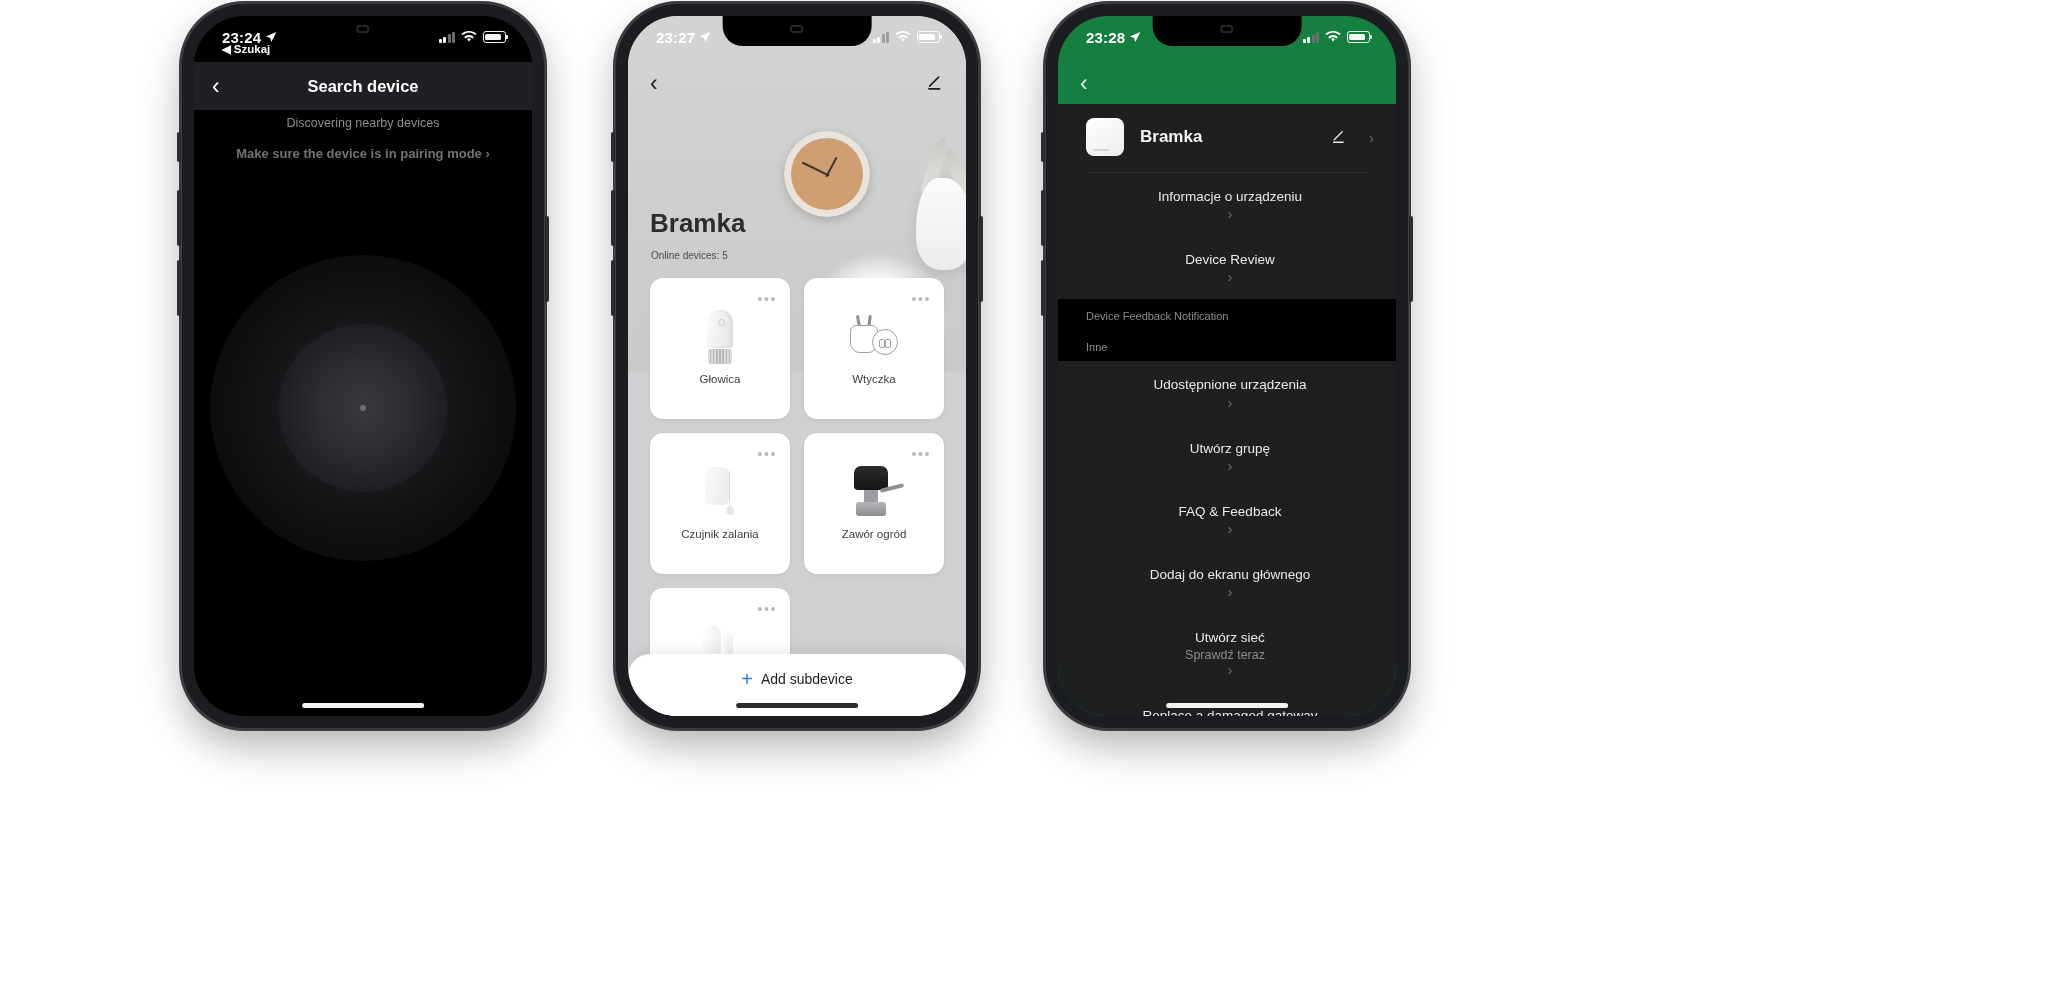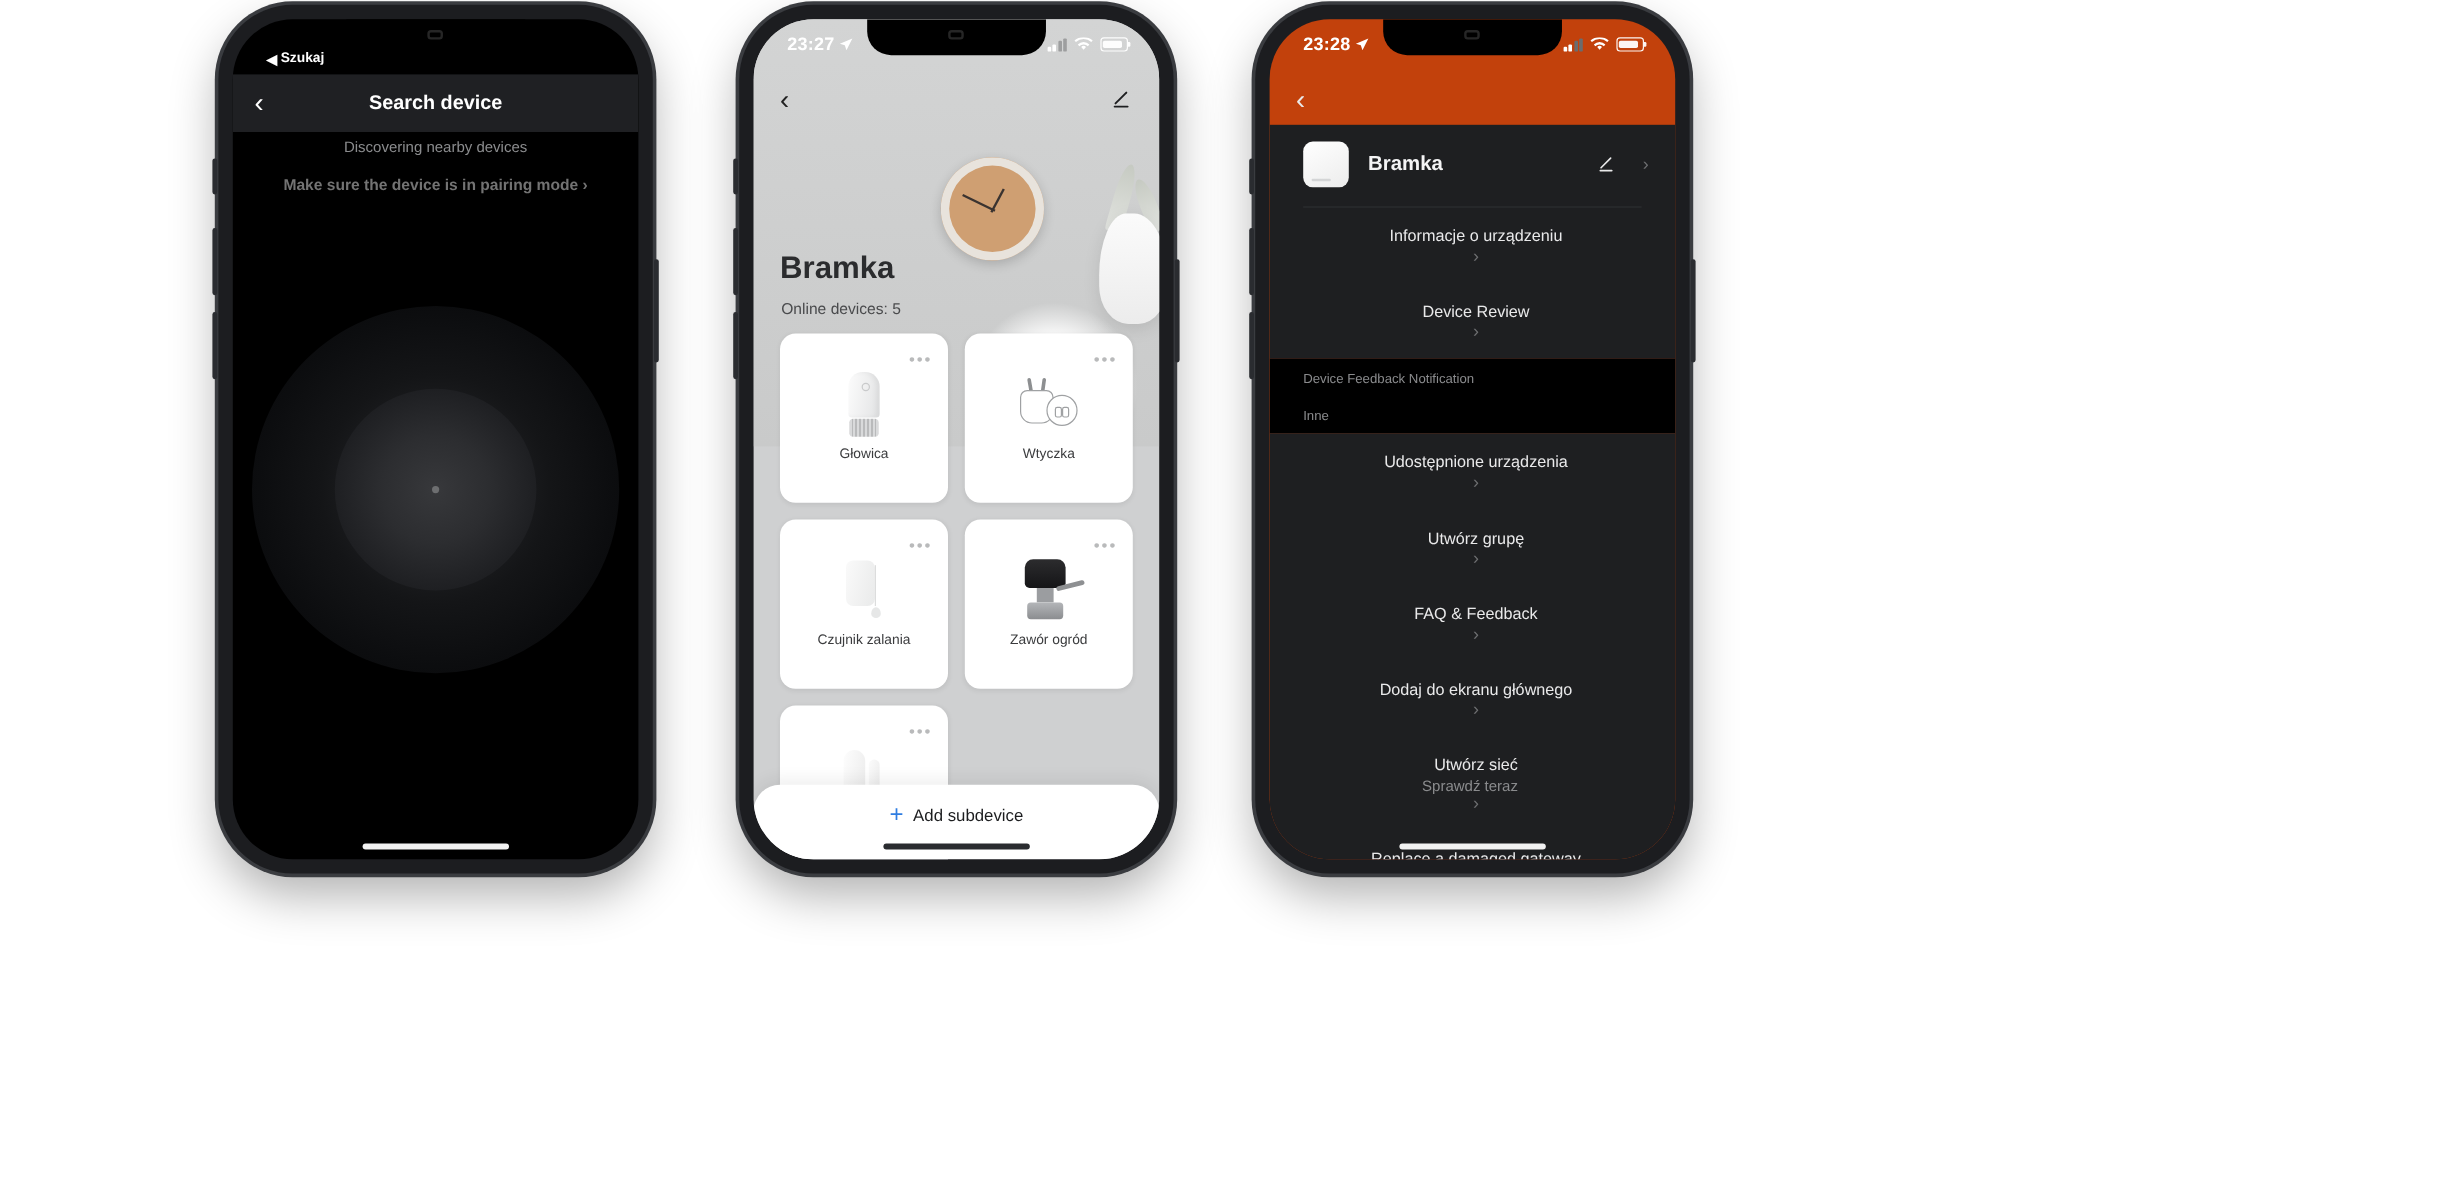--- a/index.html
+++ b/index.html
@@ -136,21 +136,21 @@
     transform:rotate(16deg);
   }
   #p2 .leaf.b{ left:322px; top:132px; transform:rotate(-22deg); height:46px;}
   #p2 .nav{
     position:absolute; top:46px; left:0; right:0; height:42px; z-index:20;
     display:flex; align-items:center; justify-content:space-between; padding:0 22px;
   }
   #p2 .nav-back{ color:#222; font-size:23px; font-weight:300; line-height:1;}
   #p2 .pencil{ width:18px; height:18px; }
   #p2 .title{ position:absolute; left:22px; top:192px; font-size:26px; font-weight:bold; color:#2b2c2e; z-index:10;}
-  #p2 .count{ position:absolute; left:23px; top:234px; font-size:13px; color:#4a4b4d; z-index:10;}
+  #p2 .count{ position:absolute; left:23px; top:234px; font-size:10px; color:#4a4b4d; z-index:10;}
   #p2 .grid{
     position:absolute; left:0; right:0; top:262px; bottom:0; z-index:10;
     padding:0 22px;
     display:grid; grid-template-columns:1fr 1fr; gap:14px 14px;
     align-content:start;
   }
   #p2 .card{
     background:#fff; border-radius:13px; height:141px; position:relative;
     box-shadow:0 1px 4px rgba(0,0,0,.07);
     display:flex; flex-direction:column; align-items:center; justify-content:flex-start;
@@ -187,21 +187,21 @@
   .valve .cap{position:absolute;left:10px;top:0;width:34px;height:24px;border-radius:7px 7px 4px 4px;background:linear-gradient(180deg,#2c2c2e,#151517);}
   .valve .arm{position:absolute;left:36px;top:20px;width:24px;height:4px;background:#8e9092;border-radius:2px;transform:rotate(-14deg);}
   .valve .stem{position:absolute;left:20px;top:24px;width:14px;height:12px;background:#9b9da0;}
   .valve .base{position:absolute;left:12px;top:36px;width:30px;height:14px;border-radius:3px;background:linear-gradient(180deg,#b4b6b9,#8b8d90);}
   .door{width:42px;height:52px;position:relative;}
   .door .big{position:absolute;left:4px;top:4px;width:18px;height:42px;border-radius:9px;background:linear-gradient(100deg,#fdfdfd,#ececec);}
   .door .small{position:absolute;left:25px;top:12px;width:9px;height:26px;border-radius:5px;background:linear-gradient(100deg,#fbfbfb,#ededed);}
 
   
   #p3 { left:1046px; top:4px; width:362px; height:724px; }
-  #p3 .screen{ background:#c2410c; }
+  #p3 .screen{ background:#15803d; }
   #p3 .nav{ position:absolute; top:46px; left:0; right:0; height:42px; z-index:20; display:flex; align-items:center; padding:0 22px;}
   #p3 .nav-back{ color:#e9e9ea; font-size:23px; font-weight:300; line-height:1;}
   #p3 .list{ position:absolute; top:88px; left:0; right:0; bottom:0; }
   #p3 .group{ background:#1e1f21; }
   #p3 .devrow{
     display:flex; align-items:center; gap:16px; padding:14px 22px 16px 28px;
     position:relative;
   }
   #p3 .dev-thumb{ width:38px; height:38px; border-radius:8px; background:linear-gradient(150deg,#ffffff,#ececec); position:relative; flex:none;}
   #p3 .dev-thumb::after{content:"";position:absolute;left:7px;bottom:5px;width:16px;height:2px;background:#d4d5d6;border-radius:1px;}
@@ -230,20 +230,42 @@
     <div class="btn-side" style="left:-5px;top:128px;width:4px;height:30px;"></div>
     <div class="btn-side" style="left:-5px;top:186px;width:4px;height:56px;"></div>
     <div class="btn-side" style="left:-5px;top:256px;width:4px;height:56px;"></div>
     <div class="btn-side" style="right:-5px;top:212px;width:4px;height:86px;"></div>
 
     <div class="screen">
       <div class="notch">
           <div class="cam"></div>
         </div>
 
+      <div class="statusbar light">
+        <div class="sb-time">
+          <span>23:24</span>
+          <svg class="loc-arrow" viewBox="0 0 12 12">
+              <path d="M11.3 1L.9 5.4l4.1 1.3 1.4 4.2z" fill="currentColor"></path>
+            </svg>
+        </div>
+        <div class="sb-right">
+          <div class="bars">
+              <i style="background:currentColor"></i>
+              <i style="background:currentColor"></i>
+              <i style="background:#6b6c6e"></i>
+              <i style="background:#6b6c6e"></i>
+            </div>
+          <svg width="16" height="12" viewBox="0 0 16 12">
+              <path d="M8 10.4l2-2.3a3 3 0 00-4 0zM8 6a5 5 0 013.6 1.5l1.2-1.4A7 7 0 008 4a7 7 0 00-4.8 2.1l1.2 1.4A5 5 0 018 6zM8 1.6a9.5 9.5 0 016.4 2.5l1.2-1.4A11.3 11.3 0 008 0 11.3 11.3 0 00.4 2.7l1.2 1.4A9.5 9.5 0 018 1.6z" fill="currentColor"></path>
+            </svg>
+          <span class="batt">
+              <i></i>
+            </span>
+        </div>
+      </div>
 
       <div class="backchip">
         <span>◀</span>
         <span>Szukaj</span>
       </div>
 
       <div class="navbar">
         <span class="nav-back">‹</span>
         <span class="nav-title">Search device</span>
       </div>

